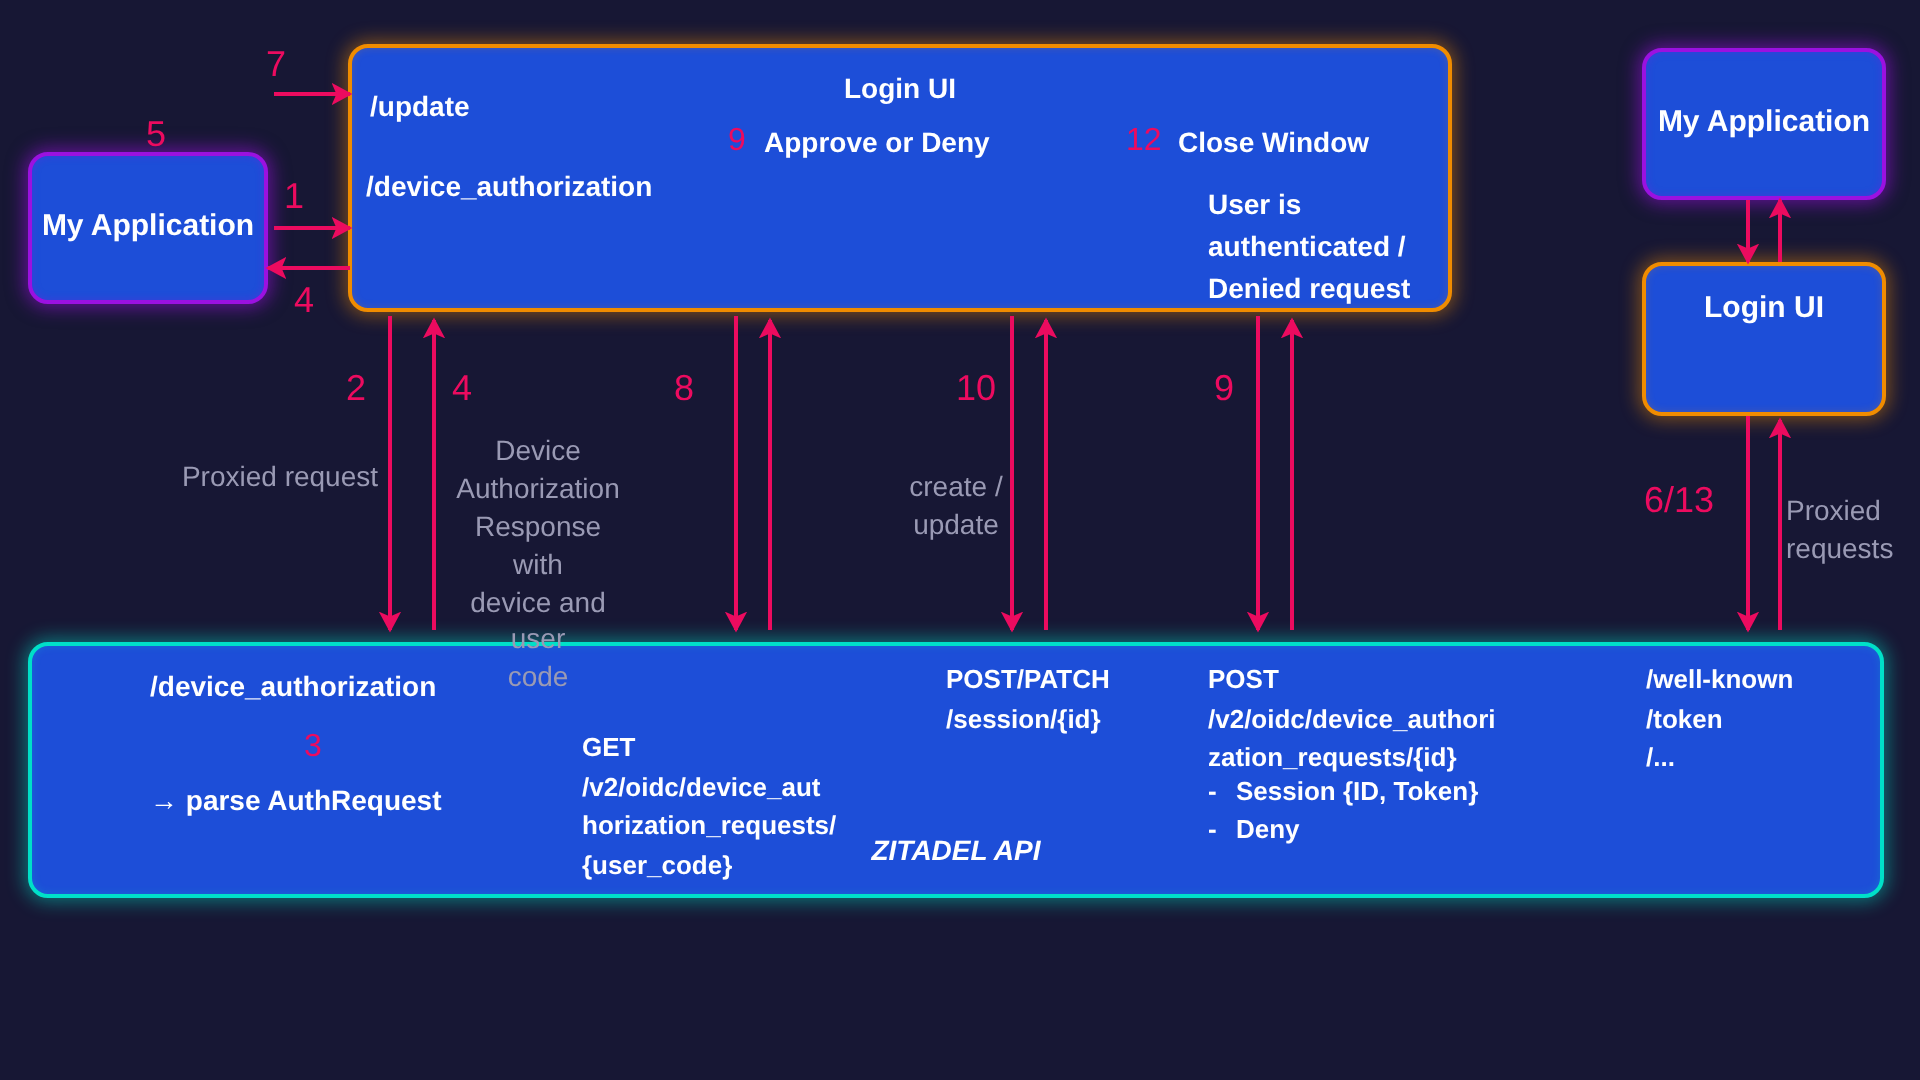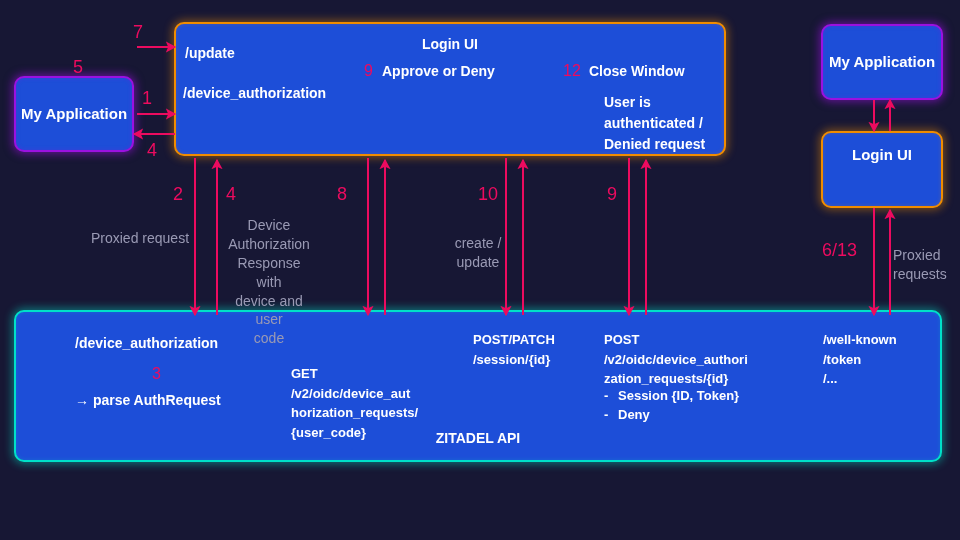--- a/index.html
+++ b/index.html
@@ -166,21 +166,21 @@
 
   <div class="node node-purple" style="left:821px; top:24px; width:122px; height:76px;">
     <div class="center-label">My
 Application</div>
   </div>
 
   <div class="node node-orange" style="left:821px; top:131px; width:122px; height:77px;">
     <div class="center-label" style="top:30%;">Login UI</div>
   </div>
 
-  <div class="node node-teal" style="left:14px; top:310px; width:928px; height:152px;">
+  <div class="node node-teal" style="left:14px; top:321px; width:928px; height:128px;font-style:italic;">
     <div class="api-title" style="bottom:14px;">ZITADEL API</div>
   </div>
 
   <div class="txt" style="left:75px; top:335px; font-size:14px;">/device_authorization</div>
   <div class="num" style="left:152px; top:365px; font-size:16px;">3</div>
   <div class="txt" style="left:75px; top:392px; font-size:14px;">→ parse AuthRequest</div>
 
   <div class="txt" style="left:291px; top:330px; font-size:13px; line-height:1.5;margin-top:34px;">GET
 /v2/oidc/device_aut
 horization_requests/

